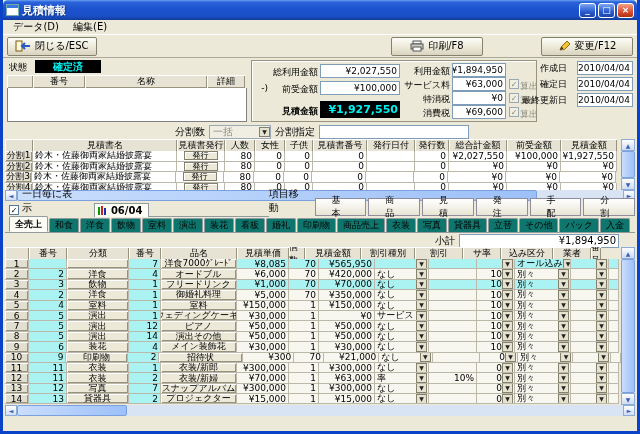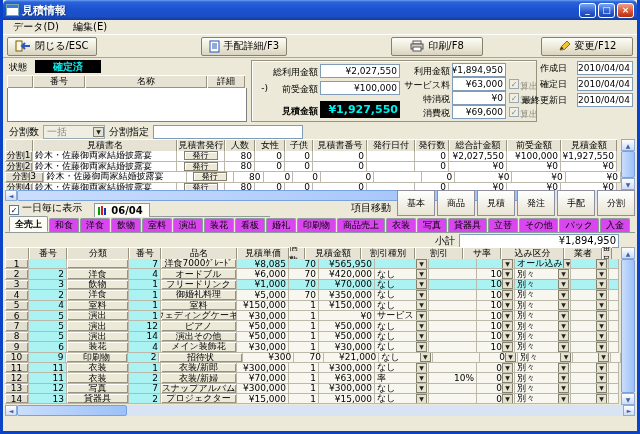--- a/index.html
+++ b/index.html
@@ -46,21 +46,21 @@
   .sumbox .lab { position:absolute; font-size:9px; text-align:right; }
   .sumbox .fld { position:absolute; font-size:9px; }
   .chk { width:10px; height:10px; background:#fff; border:1px solid #5a7a9a; font-size:8px; line-height:9px;
     text-align:center; display:inline-block; }
   .chk.dis { background:#f0eee2; color:#8a887c; border-color:#9aa8b4; }
   .dates { position:absolute; right:2px; top:1px; }
   .drow { display:flex; align-items:center; margin-bottom:2px; }
   .dlabel { width:52px; text-align:right; margin-right:10px; font-size:9px; }
   .dfield { width:56px; font-size:9px; }
   
-  .splitnum { height:15px; display:flex; align-items:center; gap:4px; padding-left:4px; }
+  .splitnum { height:15px; display:flex; align-items:center; gap:4px; padding-left:4px;justify-content:center; }
   .combo { width:62px; height:14px; background:#f0eee2; border:1px solid #9aa8b4; color:#8a887c;
     display:flex; align-items:center; padding-left:3px; }
   .combo .dd { margin-left:auto; }
   .dd { width:11px; height:10px; flex:0 0 auto; background:#e6e2d0; border:1px solid #84816f;
     font-size:6px; line-height:8px; text-align:center; color:#222; }
   
   .tbl-wrap { display:flex; }
   .tbl { overflow:hidden; }
   .trow { display:flex; }
   .gc { height:100%; display:flex; align-items:center; overflow:hidden; white-space:nowrap;
@@ -85,25 +85,25 @@
   .vscroll .sbtn { height:12px; line-height:11px; }
   .hscroll .sbtn { width:12px; line-height:9px; }
   .thumb { background:linear-gradient(90deg,#cadefc,#9cc0f8); border:1px solid #7aa0e0; border-radius:2px; }
   .vscroll .thumb { flex:1; margin:0; }
   .hscroll .thumb { height:100%; }
   
   .filterrow { height:16px; display:flex; align-items:flex-end; padding-left:4px; }
   .datetab { display:flex; align-items:center; gap:3px; height:14px; padding:0 6px 0 3px; margin-left:8px;
     background:#fdfdf6; border:1px solid #919b9c; border-bottom:none; }
   .tabline { width:120px; border-bottom:1px solid #919b9c; height:14px; }
-  .mv-btn { height:26px; padding:0 9px; display:inline-flex; align-items:center; margin-left:2px;
+  .mv-btn { height:18px; padding:0 16px; display:inline-flex; align-items:center; margin-left:2px;
     background:linear-gradient(180deg,#fff,#e8e5d4); border:1px solid #8f8d9e; font-size:9px;font-family:Liberation Serif, serif; }
   .cattabs { height:16px; display:flex; align-items:flex-end; padding-left:4px; border-bottom:1px solid #919b9c; }
   .ctab { height:14px; padding:0 5px; display:inline-flex; align-items:center; margin-right:1px;
-    background:#d946ef; border:1px solid #919b9c; border-bottom:none; border-radius:2px 2px 0 0; font-size:9px; }
+    background:#0f766e; border:1px solid #919b9c; border-bottom:none; border-radius:2px 2px 0 0; font-size:9px; }
   .ctab.active { background:#fdfdf6; height:16px; font-weight:bold; border-bottom:1px solid #fdfdf6; }
   .subrow { height:14px; display:flex; align-items:center; justify-content:flex-end; gap:4px; padding:1px 16px 0 0; }
   
   .statusbar { height:15px; flex:0 0 15px; display:flex; align-items:stretch; padding:1px; gap:2px; }
   .sb-cell { flex:1; border:1px solid; border-color:#9e9a8b #fff #fff #9e9a8b; padding:0 4px; font-size:9px;
     display:flex; align-items:center; }
   .sb-grip { width:14px; border:1px solid; border-color:#9e9a8b #fff #fff #9e9a8b; }
   svg { display:block; }
 </style>
 </head>
@@ -126,29 +126,20 @@
 
   <div class="toolbar">
     <span class="btn">
       <svg width="16" height="12">
         <rect x="1" y="1" width="6" height="10" fill="#fdf6d8" stroke="#7a5a10"></rect>
         <path d="M15 6 H7 M10 3 L7 6 L10 9" stroke="#2a58c8" stroke-width="2" fill="none"></path>
       </svg>
       <span>閉じる/ESC</span>
     </span>
     <span class="sp"></span>
-    <span class="btn">
-      <svg width="11" height="13">
-        <rect x="1" y="1" width="9" height="11" fill="#fff" stroke="#2255bb"></rect>
-        <line x1="3" y1="4" x2="8" y2="4" stroke="#2255bb"></line>
-        <line x1="3" y1="6" x2="8" y2="6" stroke="#2255bb"></line>
-        <line x1="3" y1="8" x2="8" y2="8" stroke="#2255bb"></line>
-      </svg>
-      <span>手配詳細/F3</span>
-    </span>
     <span class="sp"></span>
     <span class="btn" style="width:92px">
       <svg width="14" height="12">
         <rect x="3" y="1" width="8" height="3" fill="#f4f4f4" stroke="#555"></rect>
         <rect x="1" y="4" width="12" height="5" fill="#cfcfc4" stroke="#555"></rect>
         <rect x="3" y="7" width="8" height="4" fill="#fff" stroke="#555"></rect>
       </svg>
       <span>印刷/F8</span>
     </span>
     <span style="width:58px"></span>
@@ -272,21 +263,21 @@
                 <span class="gc r" style="width: 30px;">0</span>
                 <span class="gc r" style="width: 28px;">0</span>
                 <span class="gc r" style="width: 54px;">0</span>
                 <span class="gc l" style="width: 48px;"></span>
                 <span class="gc r" style="width: 34px;">0</span>
                 <span class="gc r" style="width: 58px;">¥0</span>
                 <span class="gc r" style="width: 54px;">¥0</span>
                 <span class="gc r" style="width: 56px;">¥0</span>
               </div>
               <div class="trow">
-                <span class="gc rh" style="width: 40px;">分割3</span>
+                <span class="gc rh" style="width: 27px;">分割3</span>
                 <span class="gc l" style="width: 144px;">鈴木・佐藤御両家結婚披露宴</span>
                 <span class="gc ctr" style="width: 48px;">
                   <span class="mini-btn">発行</span>
                 </span>
                 <span class="gc r" style="width: 30px;">80</span>
                 <span class="gc r" style="width: 30px;">0</span>
                 <span class="gc r" style="width: 28px;">0</span>
                 <span class="gc r" style="width: 54px;">0</span>
                 <span class="gc l" style="width: 48px;"></span>
                 <span class="gc r" style="width: 34px;">0</span>
@@ -384,21 +375,21 @@
               <span class="hcell" style="width: 38px;">番号</span>
               <span class="hcell" style="width: 62px;">分類</span>
               <span class="hcell" style="width: 32px;">番号</span>
               <span class="hcell" style="width: 76px;">品名</span>
               <span class="hcell" style="width: 52px;">見積単価</span>
               <span class="hcell" style="width: 16px;">個数</span>
               <span class="hcell" style="width: 56px;">見積金額</span>
               <span class="hcell" style="width: 54px;">割引種別</span>
               <span class="hcell" style="width: 48px;">割引</span>
               <span class="hcell" style="width: 38px;">サ率</span>
-              <span class="hcell" style="width: 63px;">込み区分</span>
+              <span class="hcell" style="width: 52px;">込み区分</span>
               <span class="hcell" style="width: 38px;">業者</span>
               <span class="hcell" style="width: 10px;">番号</span>
             </div>
           <div class="grid-rows" id="grid-body">
               <div class="trow hl">
                 <span class="gc rh" style="width: 24px;">1</span>
                 <span class="gc cy r" style="width: 38px;"></span>
                 <span class="gc bt" style="width: 62px;"></span>
                 <span class="gc cy r" style="width: 32px;">7</span>
                 <span class="gc bt" style="width: 76px;">洋食7000ｸﾞﾚｰﾄﾞ</span>

